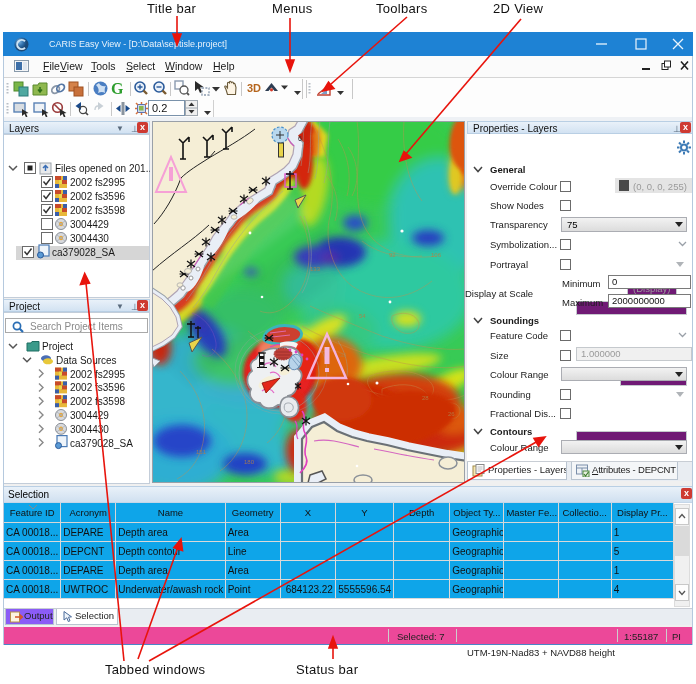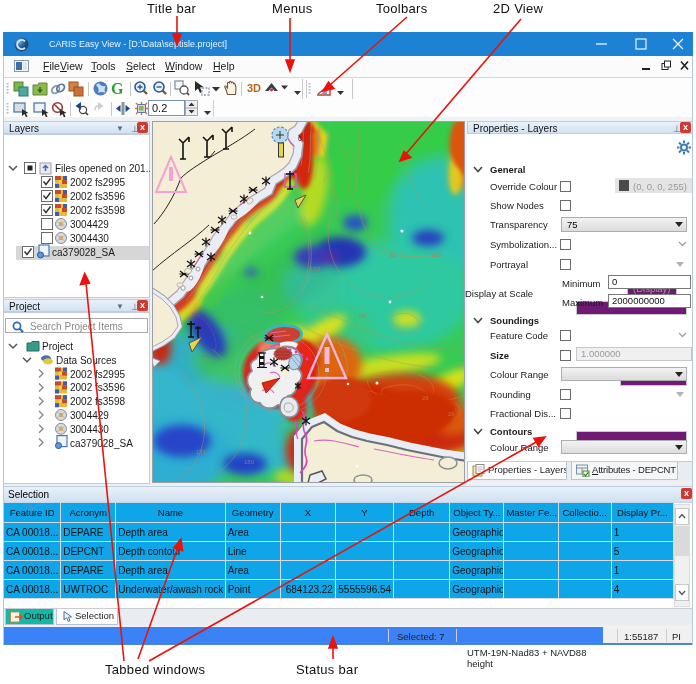--- a/index.html
+++ b/index.html
@@ -36,21 +36,21 @@
 .darr{position:absolute;width:0;height:0;border-left:4px solid transparent;border-right:4px solid transparent;border-top:5px solid #222;}
 .darr-dis{position:absolute;width:0;height:0;border-left:4px solid transparent;border-right:4px solid transparent;border-top:5px solid #b0b4b8;}
 
 #selhdr{position:absolute;left:3px;top:486px;width:690px;height:17px;background:linear-gradient(#e9f1f9,#d0e0f0);border-top:1px solid #b9cfe4;border-bottom:1px solid #c5d6e8;box-sizing:border-box;font-size:10px;}
 table{border-collapse:collapse;}
 #seltable{position:absolute;left:3px;top:503px;width:671px;background:#0ea5e9;font-size:10px;color:#111;table-layout:fixed;}
 #seltable th{font-weight:normal;border:1px solid #d6d6d6;border-top:none;height:19px;padding:0 2px;overflow:hidden;white-space:nowrap;font-size:9.5px;}
 #seltable td{border:1px solid #d9d9d9;height:18px;padding:0 2px;overflow:hidden;white-space:nowrap;}
 #tabbar{position:absolute;left:3px;top:608px;width:690px;height:17px;background:#e9edf2;border-top:1px solid #c8cdd4;box-sizing:border-box;}
 .btab{position:absolute;top:0px;height:16px;background:#fff;border:1px solid #b9c4d0;border-top:none;box-sizing:border-box;font-size:9.5px;color:#222;white-space:nowrap;overflow:hidden;}
-#statusbar{position:absolute;left:3px;top:627px;width:600px;height:17px;background:#3b82f6;font-size:9.5px;color:#222;}
+#statusbar{position:absolute;left:3px;top:627px;width:690px;height:17px;background:#ec4899;font-size:9.5px;color:#222;}
 .ssep{position:absolute;top:2px;width:1px;height:13px;background:#cdcdcd;}
 </style>
 </head>
 <body>
 <div id="page">
 
 <div class="lbl" style="left:147px;top:1px;">Title bar</div>
 <div class="lbl" style="left:272px;top:1px;">Menus</div>
 <div class="lbl" style="left:376px;top:1px;">Toolbars</div>
 <div class="lbl" style="left:493px;top:1px;">2D View</div>
@@ -832,21 +832,21 @@
       </svg>
   <span class="prow bold" style="left:490px;top:315px;">Soundings</span>
 
   <span class="prow" style="left:490px;top:330px;">Feature Code</span>
   <div class="cb" style="left:560px;top:330px;"></div>
   <div class="combo-dis" style="left:620px;top:328px;width:67px;height:14px;"></div>
   <svg class="abs" style="left:678px;top:332px;" width="9" height="6" viewBox="0 0 9 6">
         <path d="M1 1 L4.5 4.5 L8 1" fill="none" stroke="#9aa0a8" stroke-width="1.3"></path>
       </svg>
 
-  <span class="prow" style="left:490px;top:350px;font-weight:bold;">Size</span>
+  <span class="prow" style="left:490px;top:350px;">Size</span>
   <div class="cb" style="left:560px;top:350px;"></div>
   <div class="tbx-dis" style="left:576px;top:347px;width:116px;height:14px;">
         <span style="position:absolute;left:4px;top:0px;">1.000000</span>
       </div>
 
   <span class="prow" style="left:490px;top:369px;">Colour Range</span>
   <div class="combo" style="left:561px;top:367px;width:126px;height:14px;"></div>
   <div class="darr" style="left:675px;top:372px;"></div>
 
   <span class="prow" style="left:490px;top:389px;">Rounding</span>
@@ -985,21 +985,21 @@
 <svg class="abs" style="left:675px;top:508px;" width="14" height="17" viewBox="0 0 14 17">
         <path d="M4 10 L7 6.5 L10 10" fill="none" stroke="#555" stroke-width="1.3"></path>
       </svg>
 <div class="abs" style="left:675px;top:584px;width:14px;height:17px;background:#fdfdfd;border:1px solid #c8c8c8;box-sizing:border-box;"></div>
 <svg class="abs" style="left:675px;top:584px;" width="14" height="17" viewBox="0 0 14 17">
         <path d="M4 7 L7 10.5 L10 7" fill="none" stroke="#555" stroke-width="1.3"></path>
       </svg>
 <div class="abs" style="left:675px;top:526px;width:14px;height:30px;background:#dadada;"></div>
 </div>
 <div id="tabbar">
- <div class="btab" style="left:2px;width:49px;background:#14b8a6;">
+ <div class="btab" style="left:2px;width:49px;background:#8b5cf6;">
         <svg class="abs" style="left:4px;top:2px;" width="13" height="12" viewBox="0 0 13 12">
           <rect x="0.5" y="1" width="9" height="10" fill="#fdf4e0" stroke="#b5924a"></rect>
           <path d="M5 6 L12 6 M9.5 3.5 L12.5 6 L9.5 8.5" stroke="#d4542a" stroke-width="1.6" fill="none"></path>
         </svg>
         <span style="position:absolute;left:18px;top:1px;">Output</span>
       </div>
  <div class="btab" style="left:53px;width:62px;">
         <svg class="abs" style="left:5px;top:2px;" width="11" height="12" viewBox="0 0 11 12">
           <path d="M2 0.5 L2 9 L4.8 6.8 L6.3 10.5 L8 9.8 L6.5 6.2 L9.5 5.8 Z" fill="#eef4fa" stroke="#4a6a9a" stroke-width="1"></path>
         </svg>

